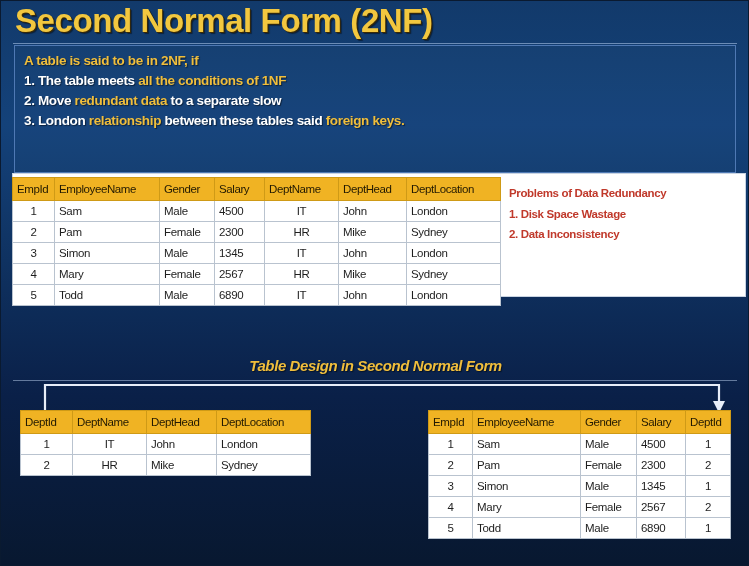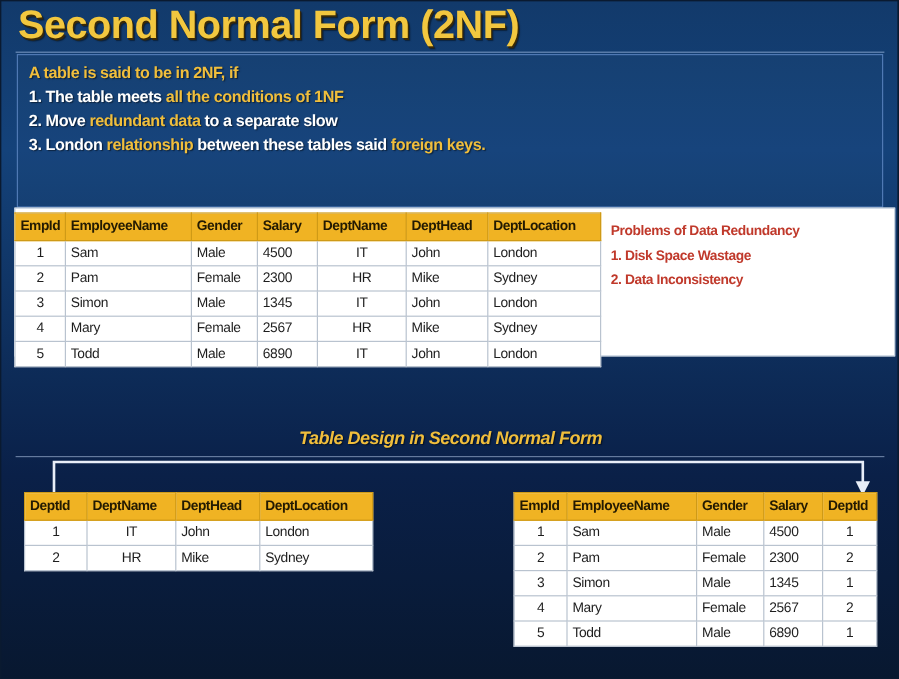--- a/index.html
+++ b/index.html
@@ -75,21 +75,21 @@
   table.grid {
     border-collapse: collapse;
     font-size: 11.5px;
     color: #1e1e1e;
     background: #ffffff;
     table-layout: fixed;
   }
   table.grid th {
     background: #f0b323;
     color: #231a02;
-    font-weight: bold;
+    font-weight: normal;
     font-size: 11.5px;
     letter-spacing: -0.4px;
     border: 1px solid #cf9a16;
     padding: 2px 4px;
     text-align: left;
     height: 18px;
     white-space: nowrap;
   }
   table.grid td {
     border: 1px solid #b9c3cf;

